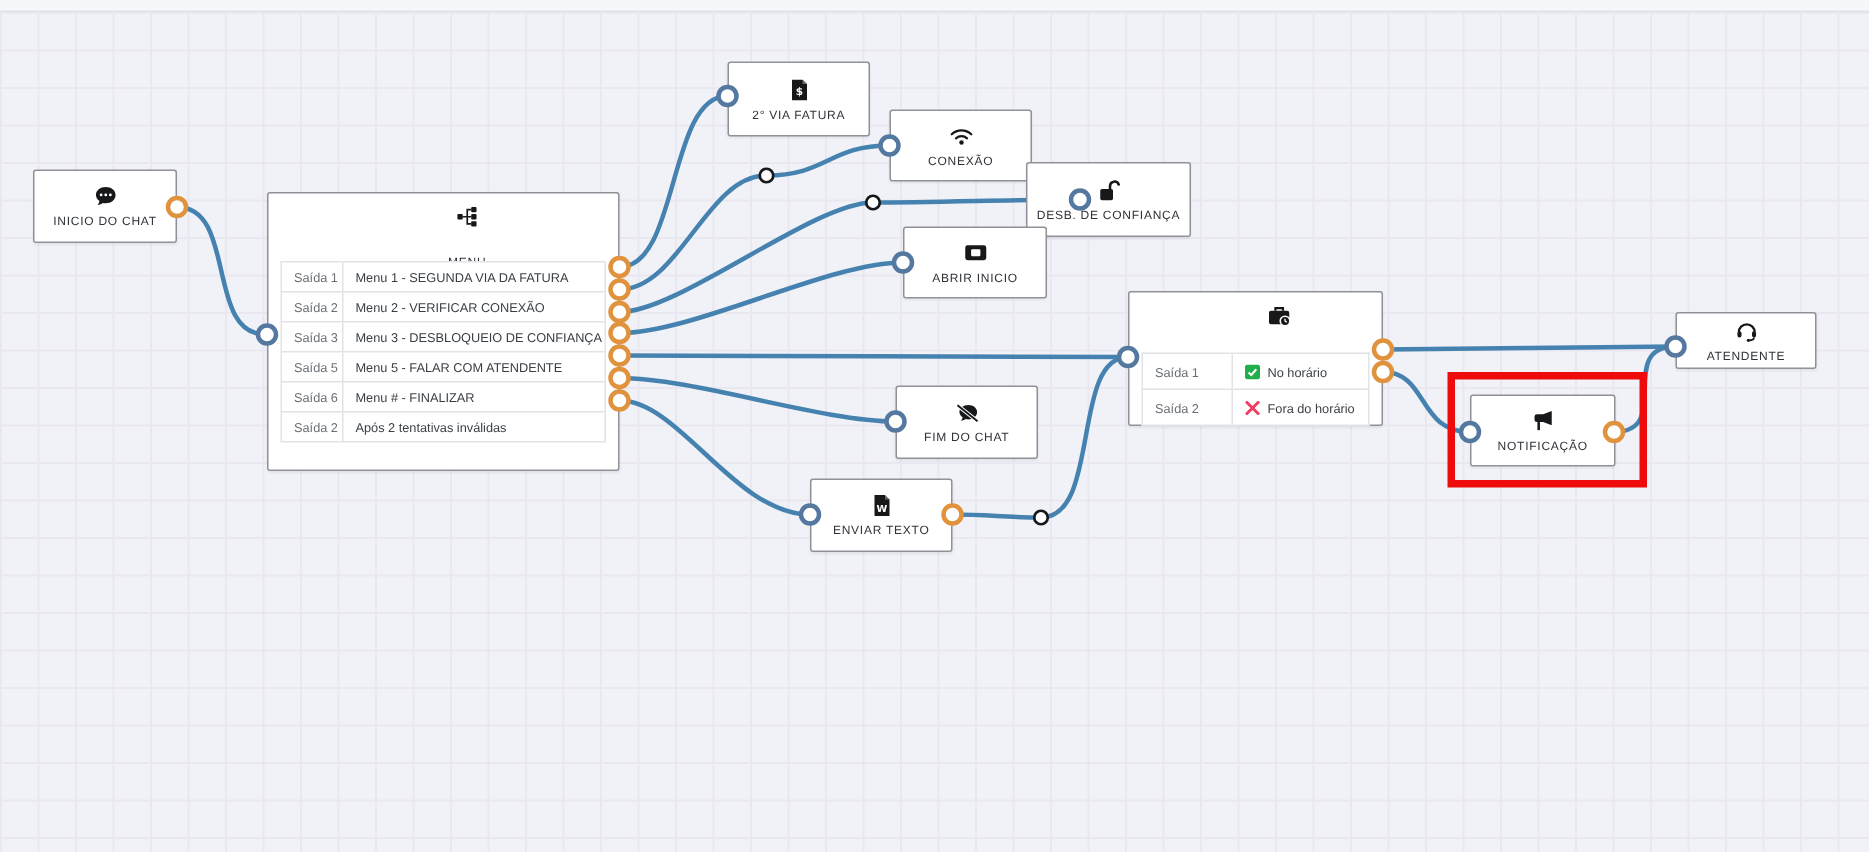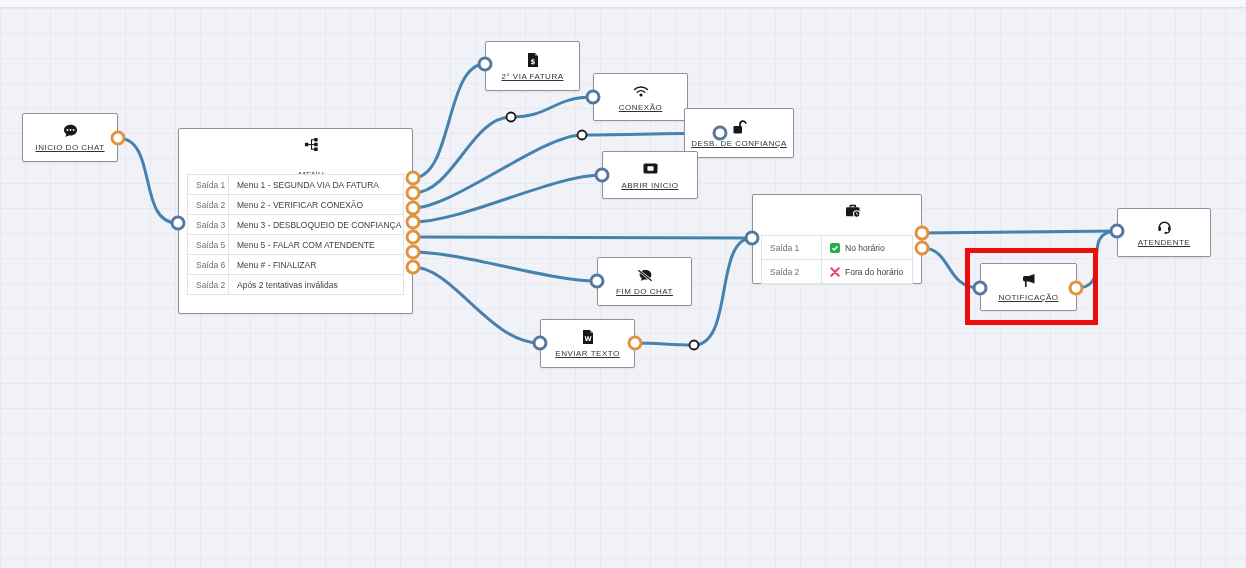--- a/index.html
+++ b/index.html
@@ -10,21 +10,21 @@
                      linear-gradient(90deg,#e9e7ef 1px,transparent 1px);
     background-size:25px 25px;background-position:0 8px;
   }
   .top-edge{position:absolute;top:0;left:0;right:0;height:7px;background:#f5f7fa;border-bottom:1px solid #dde1ea;z-index:0;}
   svg.wires{position:absolute;left:0;top:0;z-index:1;}
   svg.wires path{fill:none;stroke:#4682b0;stroke-width:3;stroke-linecap:round;}
   .node{position:absolute;background:#fff;border:1px solid #8f9298;border-radius:2px;
         box-sizing:border-box;z-index:2;box-shadow:0 1px 2px rgba(40,50,70,.08);}
   .small-node{display:flex;flex-direction:column;align-items:center;justify-content:center;gap:4px;}
   .nicon{display:flex;align-items:center;justify-content:center;height:16px;}
-  .nlabel{font-size:8px;letter-spacing:.5px;color:#2f3338;white-space:nowrap;text-decoration:underline;}
+  .nlabel{font-size:8px;letter-spacing:.5px;color:#2f3338;white-space:nowrap;}
   .node-header{display:flex;flex-direction:column;align-items:center;padding-top:7px;gap:18px;padding-left:32px;}
   .ntable{position:absolute;left:8px;right:8px;border:1px solid #e3e3e7;border-bottom:none;background:#fff;text-align:center;}
   .trow{display:flex;border-bottom:1px solid #e3e3e7;align-items:center;}
   .menu-table .trow{height:19px;}
   .horario-table .trow{height:23px;}
   .cell-port{font-size:8.5px;color:#6b7077;padding-left:8px;box-sizing:border-box;border-right:1px solid #e3e3e7;height:100%;display:flex;align-items:center;flex:0 0 auto;}
   .menu-table .cell-port{width:41px;}
   .horario-table .cell-port{width:60px;}
   .cell-value{font-size:8.5px;color:#3a3f45;padding-left:8px;display:flex;align-items:center;gap:5px;white-space:nowrap;}
   .port{position:absolute;width:9px;height:9px;border-radius:50%;background:#fff;z-index:4;transform:translate(-50%,-50%);}
@@ -222,21 +222,21 @@
             </svg>
           <span>Fora do horário</span>
         </span>
       </div>
     </div>
   </div>
   <div class="port in" style="left:752px;top:238px"></div>
   <div class="port out" style="left:922px;top:233px"></div>
   <div class="port out" style="left:922px;top:248px"></div>
 
-  <div class="node small-node" style="left:1117px;top:208px;width:94px;height:49px">
+  <div class="node small-node" style="left:1117px;top:208px;width:94px;height:38px">
     <span class="nicon">
       <svg width="15" height="15" viewBox="0 0 15 15">
           <path d="M2.2 8.5a5.3 5.3 0 0 1 10.6 0" stroke="#17181a" stroke-width="1.5" fill="none"></path>
           <rect x="1.3" y="7.8" width="2.7" height="4.2" rx="1.3" fill="#17181a"></rect>
           <rect x="11" y="7.8" width="2.7" height="4.2" rx="1.3" fill="#17181a"></rect>
           <path d="M12.3 12c0 1.4-1.6 1.9-3.2 1.9" stroke="#17181a" stroke-width="1.2" fill="none"></path>
           <circle cx="8.6" cy="13.9" r="1.1" fill="#17181a"></circle>
         </svg>
     </span>
     <span class="nlabel">ATENDENTE</span>

